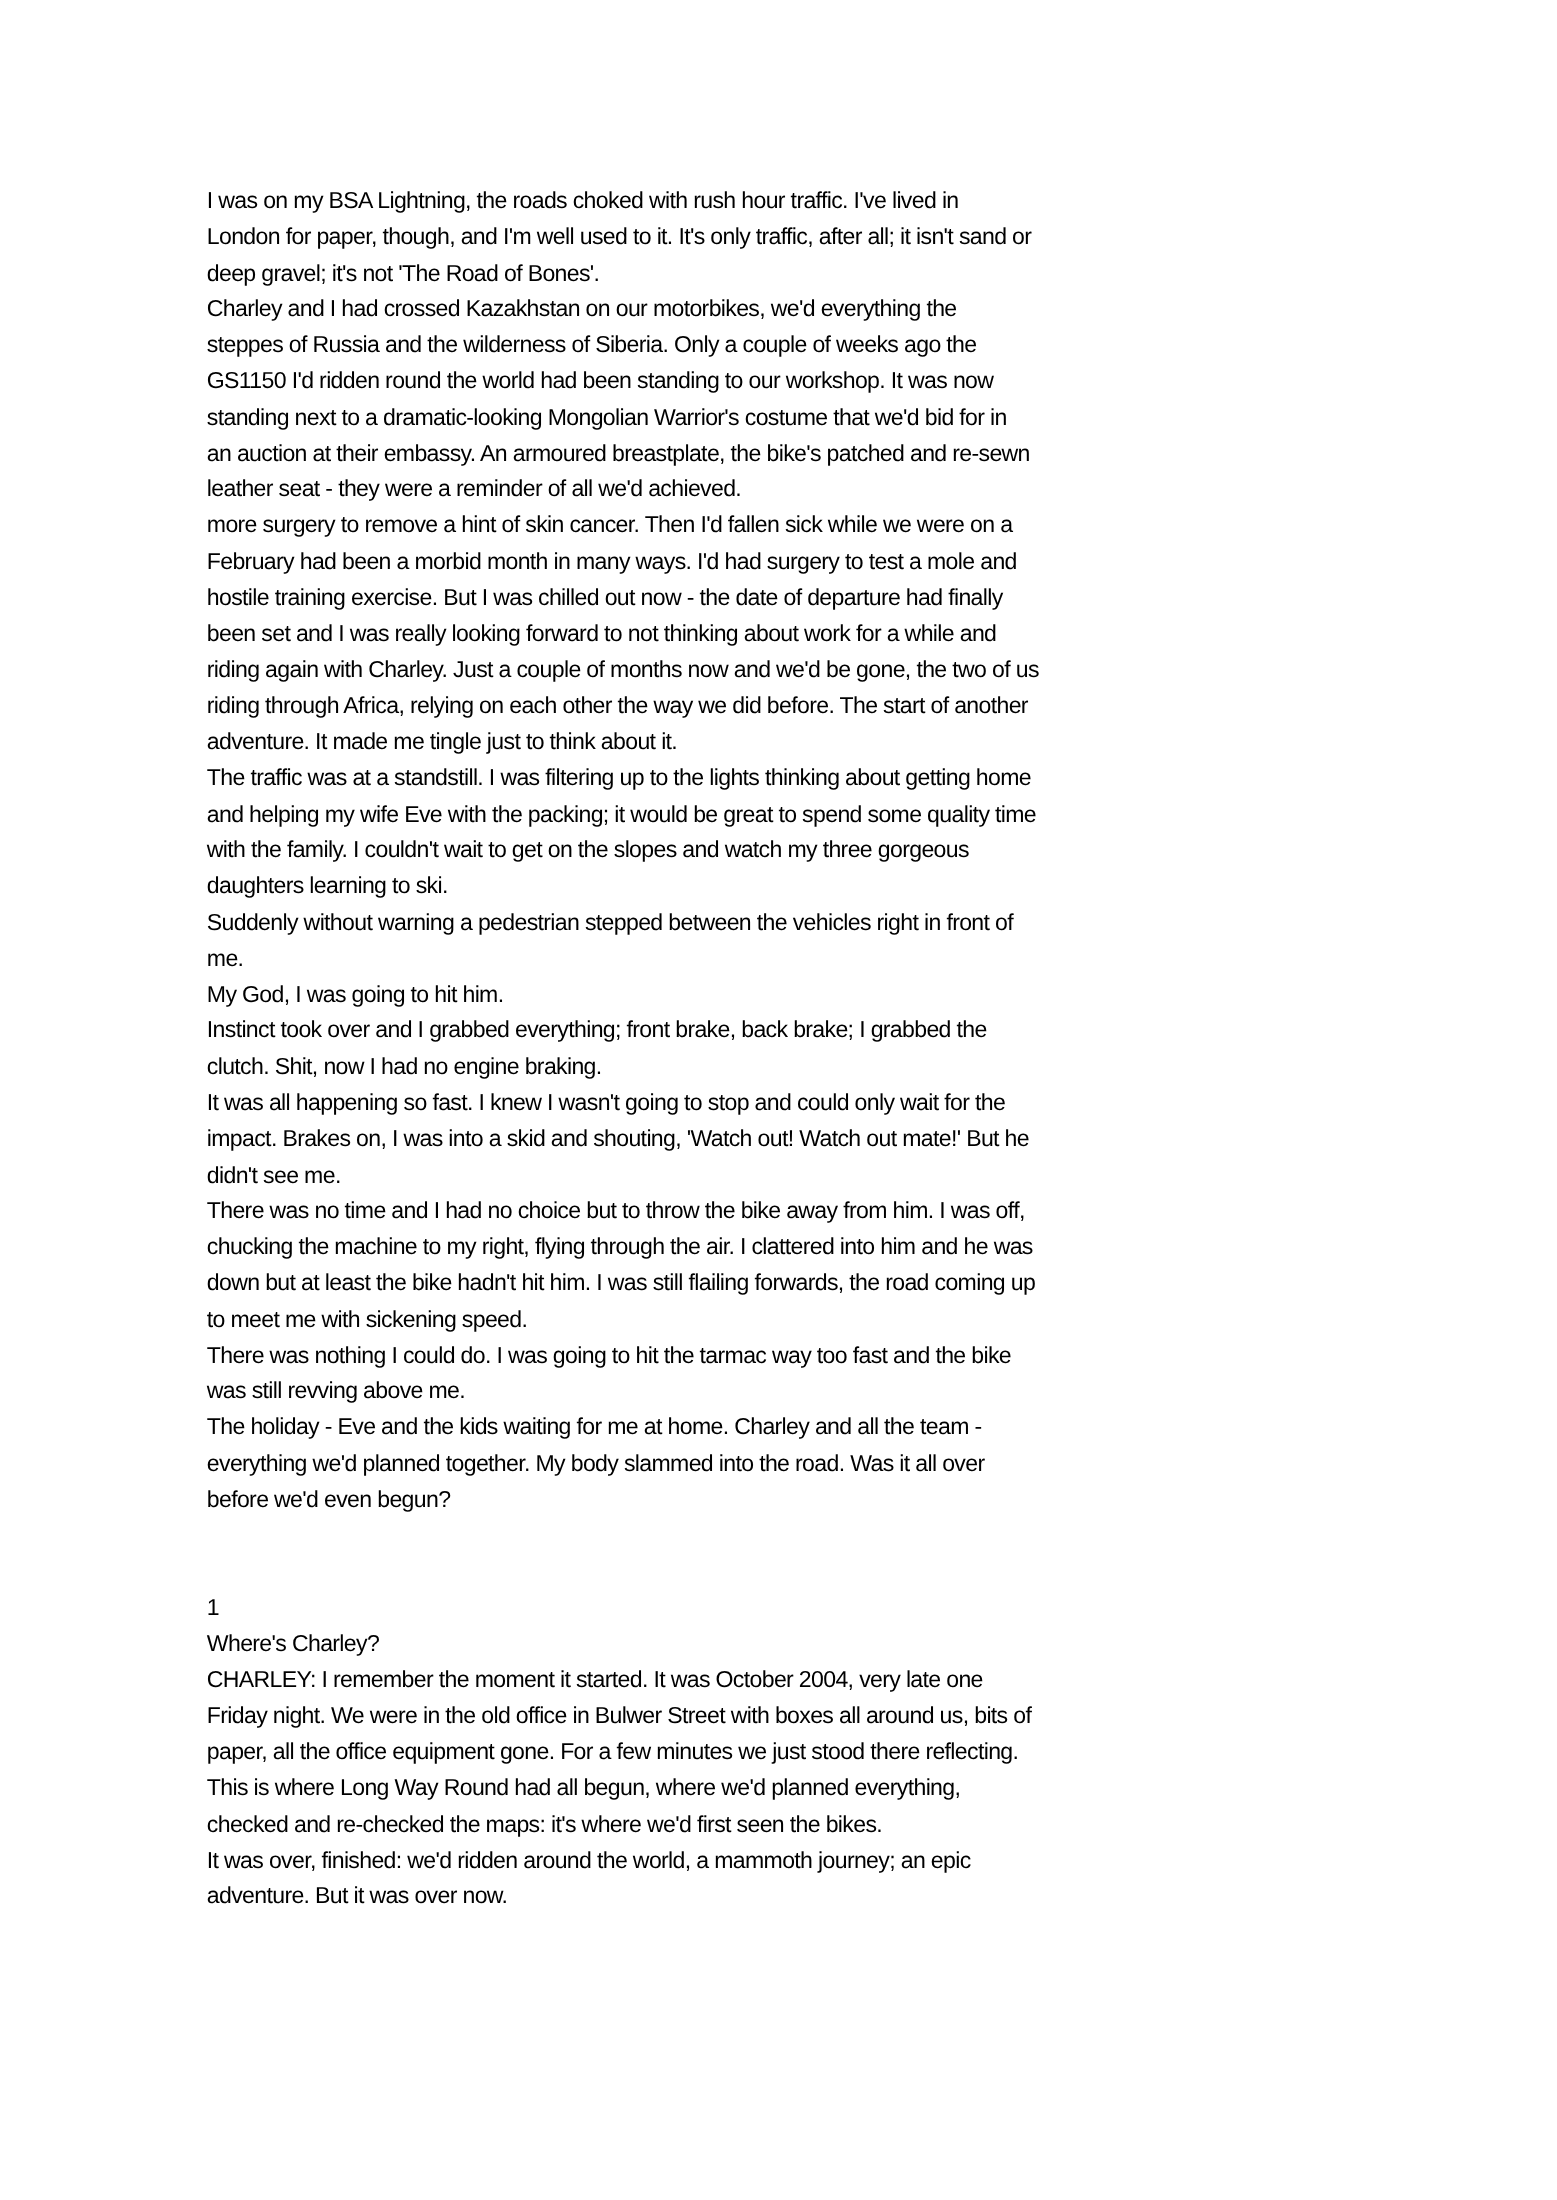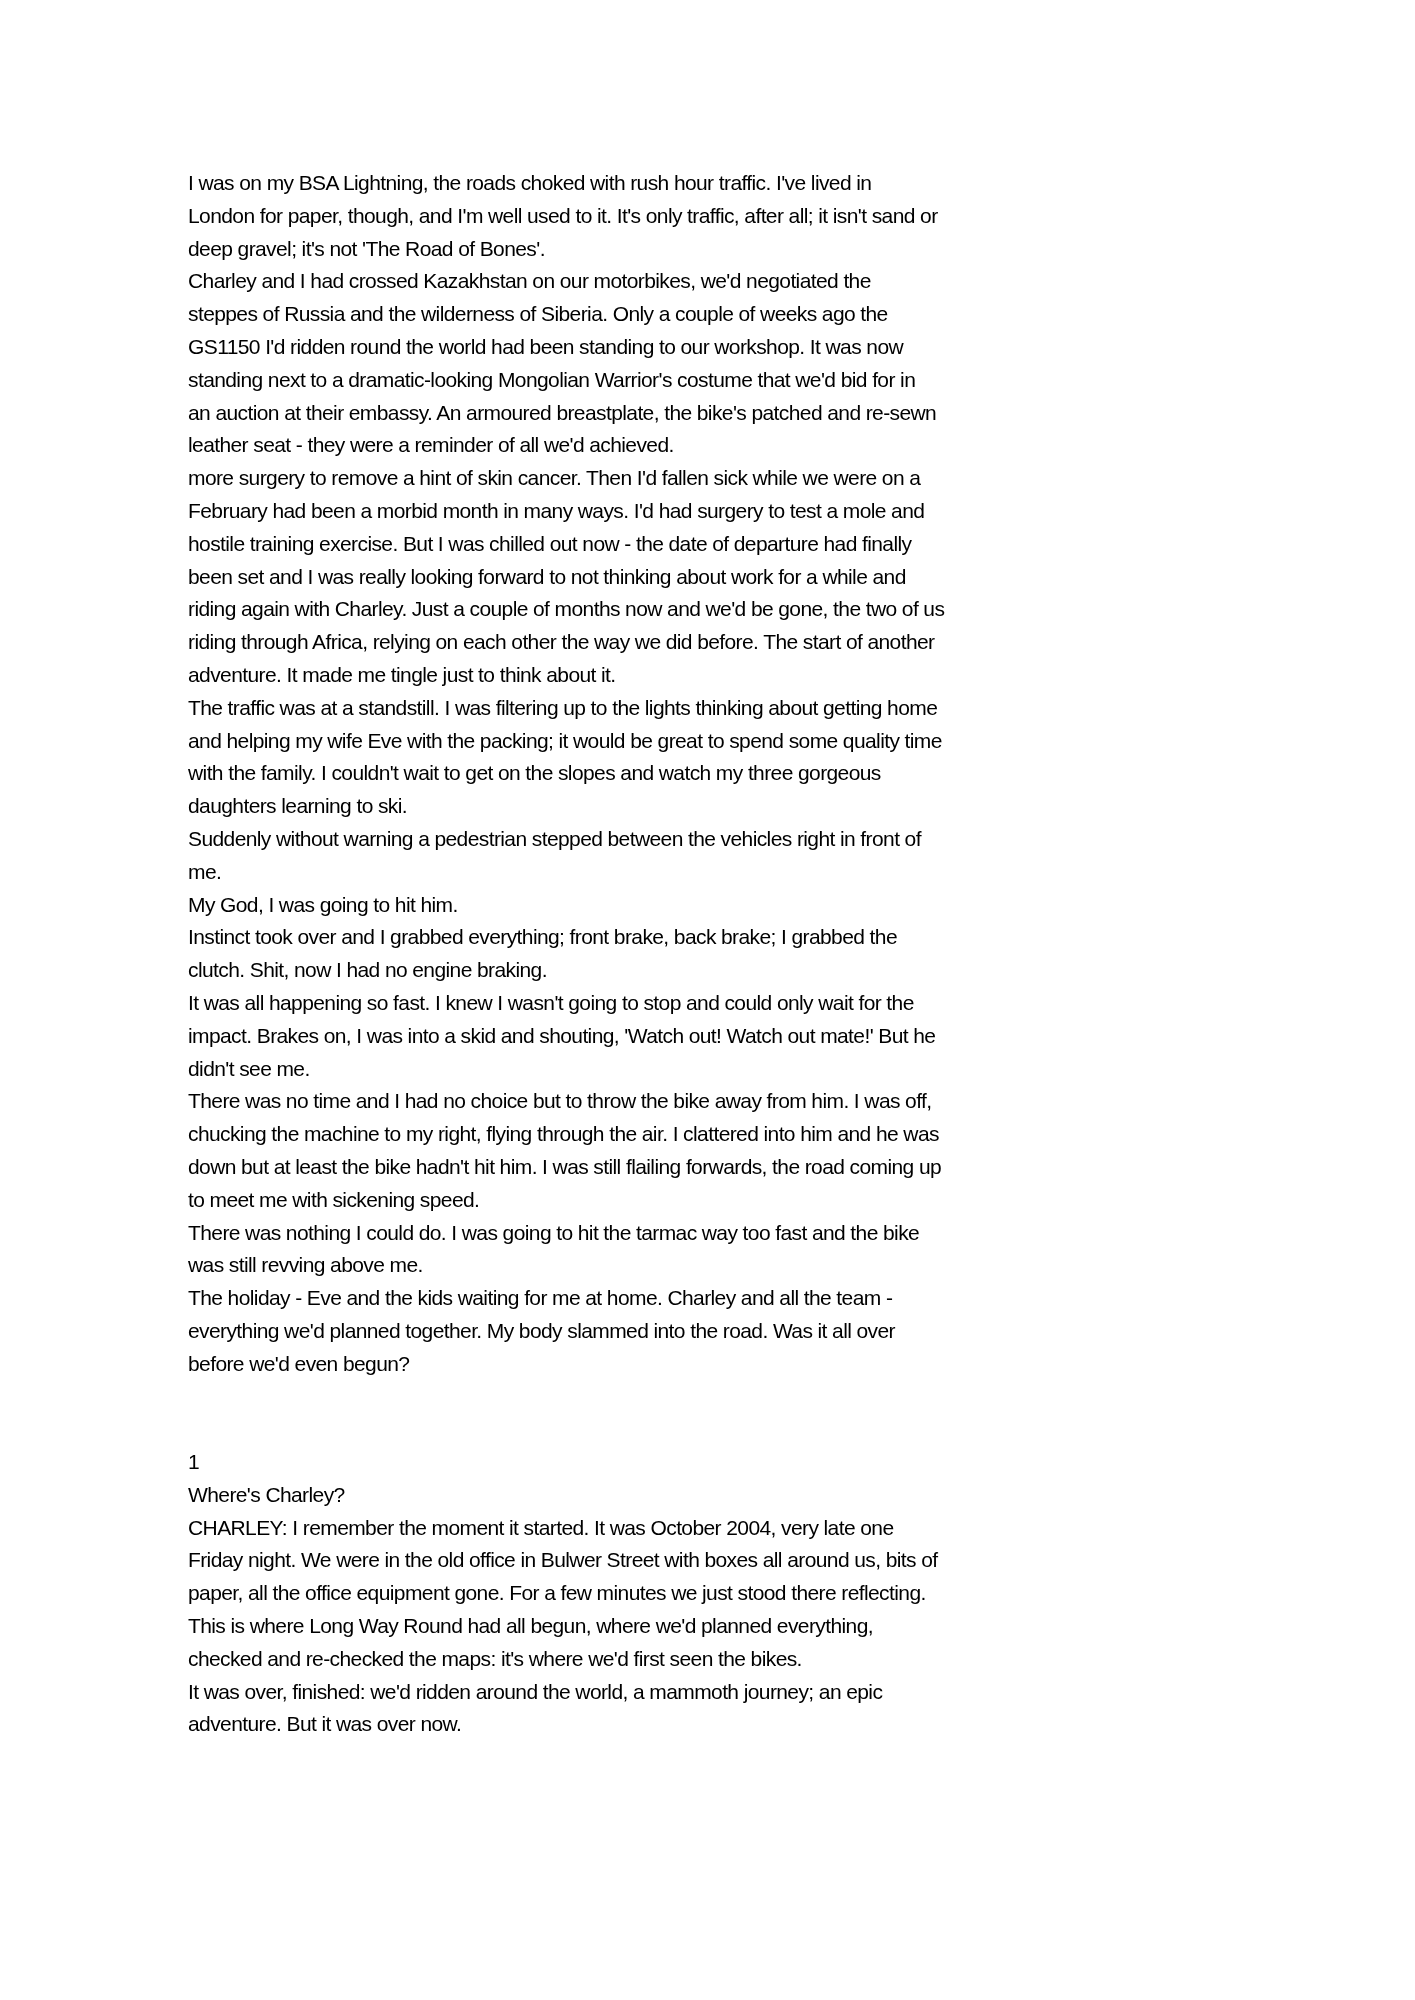--- a/index.html
+++ b/index.html
@@ -33,21 +33,21 @@
   }
 </style>
 </head>
 <body>
 
 <div class="page">
   <div class="textblock">
       <div class="line">I was on my BSA Lightning, the roads choked with rush hour traffic. I've lived in</div>
       <div class="line">London for paper, though, and I'm well used to it. It's only traffic, after all; it isn't sand or</div>
       <div class="line">deep gravel; it's not 'The Road of Bones'.</div>
-      <div class="line">Charley and I had crossed Kazakhstan on our motorbikes, we'd negotiated the</div>
+      <div class="line">Charley and I had crossed Kazakhstan on our motorbikes, we'd everything the</div>
       <div class="line">steppes of Russia and the wilderness of Siberia. Only a couple of weeks ago the</div>
       <div class="line">GS1150 I'd ridden round the world had been standing to our workshop. It was now</div>
       <div class="line">standing next to a dramatic-looking Mongolian Warrior's costume that we'd bid for in</div>
       <div class="line">an auction at their embassy. An armoured breastplate, the bike's patched and re-sewn</div>
       <div class="line">leather seat - they were a reminder of all we'd achieved.</div>
       <div class="line">more surgery to remove a hint of skin cancer. Then I'd fallen sick while we were on a</div>
       <div class="line">February had been a morbid month in many ways. I'd had surgery to test a mole and</div>
       <div class="line">hostile training exercise. But I was chilled out now - the date of departure had finally</div>
       <div class="line">been set and I was really looking forward to not thinking about work for a while and</div>
       <div class="line">riding again with Charley. Just a couple of months now and we'd be gone, the two of us</div>

